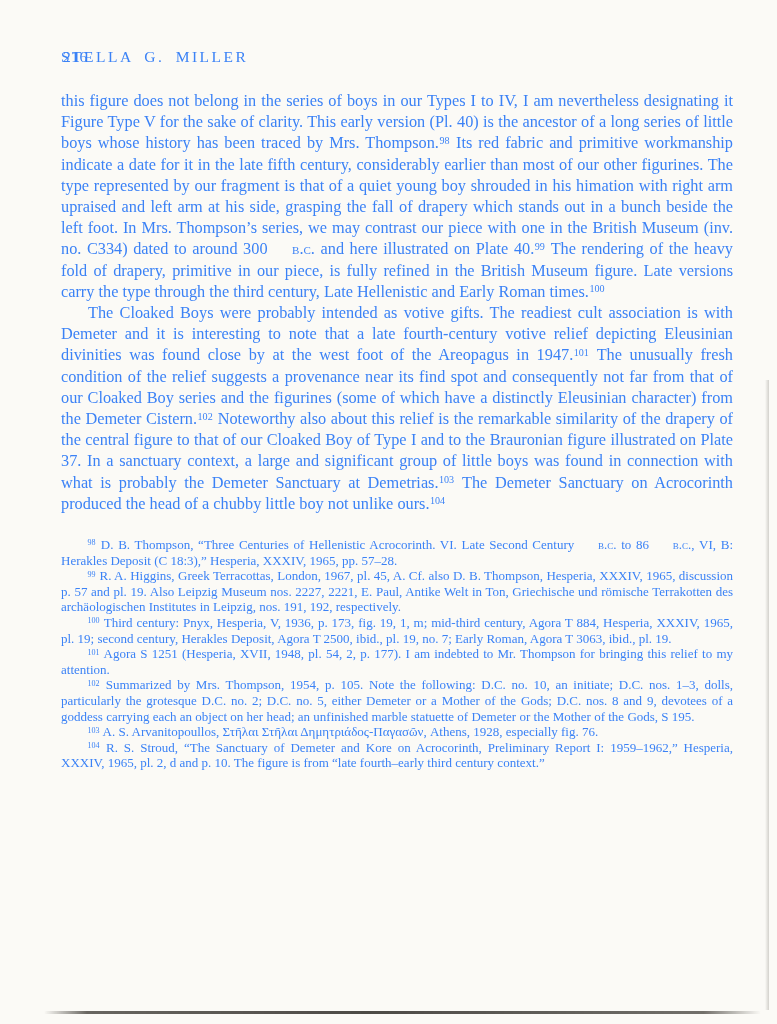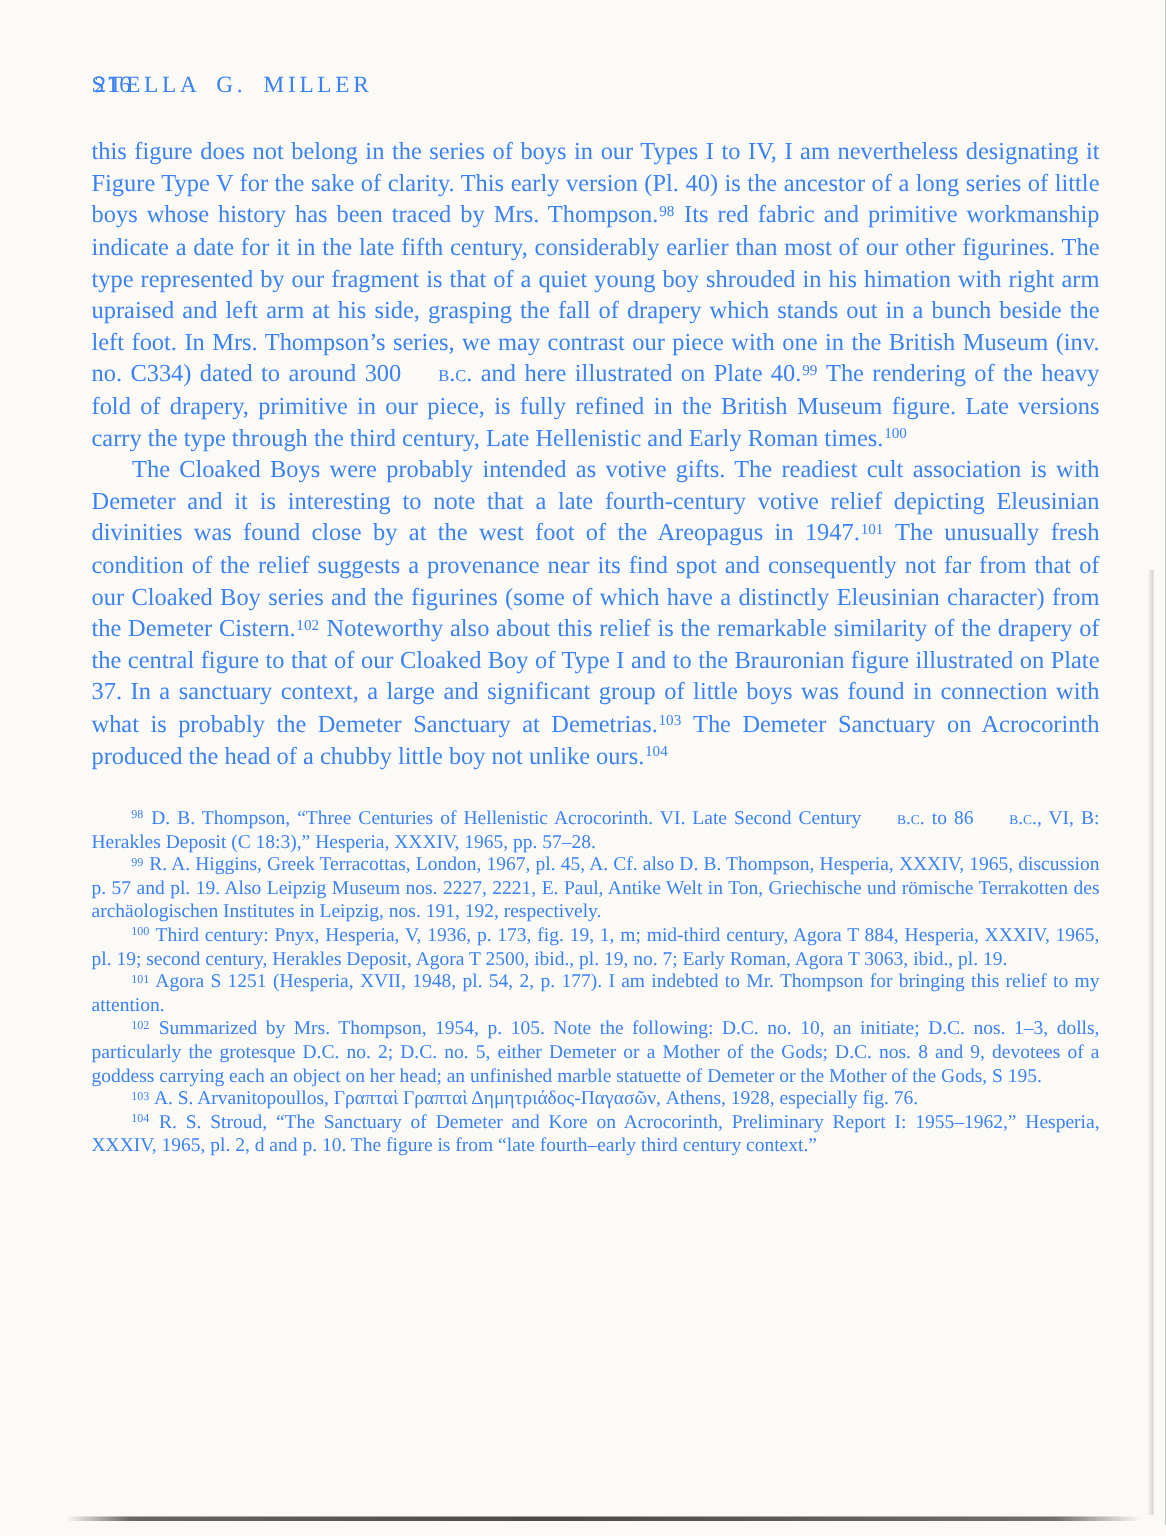--- a/index.html
+++ b/index.html
@@ -98,20 +98,20 @@
     <p class="para"><span class="rg">this figure does not belong in the series of boys in our Types I to IV, I am nevertheless designating it Figure Type V for the sake of clarity.  This early version (Pl. 40) is the ancestor of a long series of little boys whose history has been traced by Mrs. Thompson.</span><sup class="fnref">98</sup><span class="rg">  Its red fabric and primitive workmanship indicate a date for it in the late fifth century, considerably earlier than most of our other figurines.  The type represented by our fragment is that of a quiet young boy shrouded in his himation with right arm upraised and left arm at his side, grasping the fall of drapery which stands out in a bunch beside the left foot.  In Mrs. Thompson’s series, we may contrast our piece with one in the British Museum (inv. no. C334) dated to around 300 </span><span class="sc">b.c.</span><span class="rg"> and here illustrated on Plate 40.</span><sup class="fnref">99</sup><span class="rg">  The rendering of the heavy fold of drapery, primitive in our piece, is fully refined in the British Museum figure.  Late versions carry the type through the third century, Late Hellenistic and Early Roman times.</span><sup class="fnref">100</sup></p>
     <p class="para indent"><span class="rg">The Cloaked Boys were probably intended as votive gifts.  The readiest cult association is with Demeter and it is interesting to note that a late fourth-century votive relief depicting Eleusinian divinities was found close by at the west foot of the Areopagus in 1947.</span><sup class="fnref">101</sup><span class="rg">  The unusually fresh condition of the relief suggests a provenance near its find spot and consequently not far from that of our Cloaked Boy series and the figurines (some of which have a distinctly Eleusinian character) from the Demeter Cistern.</span><sup class="fnref">102</sup><span class="rg">  Noteworthy also about this relief is the remarkable similarity of the drapery of the central figure to that of our Cloaked Boy of Type I and to the Brauronian figure illustrated on Plate 37.  In a sanctuary context, a large and significant group of little boys was found in connection with what is probably the Demeter Sanctuary at Demetrias.</span><sup class="fnref">103</sup><span class="rg">  The Demeter Sanctuary on Acrocorinth produced the head of a chubby little boy not unlike ours.</span><sup class="fnref">104</sup></p>
   </main>
 
   <section class="footnotes">
     <p class="fn"><sup class="fnref">98</sup><span class="rg"> D. B. Thompson, “Three Centuries of Hellenistic Acrocorinth.  VI.  Late Second Century </span><span class="sc">b.c.</span><span class="rg"> to 86 </span><span class="sc">b.c.</span><span class="rg">, VI, B:  Herakles Deposit (C 18:3),” </span><span class="it">Hesperia</span><span class="rg">, XXXIV, 1965, pp. 57–28.</span></p>
     <p class="fn"><sup class="fnref">99</sup><span class="rg"> R. A. Higgins, </span><span class="it">Greek Terracottas</span><span class="rg">, London, 1967, pl. 45, A.  Cf. also D. B. Thompson, </span><span class="it">Hesperia</span><span class="rg">, XXXIV, 1965, discussion p. 57 and pl. 19.  Also Leipzig Museum nos. 2227, 2221, E. Paul, </span><span class="it">Antike Welt in Ton, Griechische und römische Terrakotten des archäologischen Institutes in Leipzig</span><span class="rg">, nos. 191, 192, respectively.</span></p>
     <p class="fn"><sup class="fnref">100</sup><span class="rg"> Third century:  Pnyx, </span><span class="it">Hesperia</span><span class="rg">, V, 1936, p. 173, fig. 19, 1, m; mid-third century, Agora T 884, </span><span class="it">Hesperia</span><span class="rg">, XXXIV, 1965, pl. 19; second century, Herakles Deposit, Agora T 2500, </span><span class="it">ibid.</span><span class="rg">, pl. 19, no. 7; Early Roman, Agora T 3063, </span><span class="it">ibid.</span><span class="rg">, pl. 19.</span></p>
     <p class="fn"><sup class="fnref">101</sup><span class="rg"> Agora S 1251 (</span><span class="it">Hesperia</span><span class="rg">, XVII, 1948, pl. 54, 2, p. 177).  I am indebted to Mr. Thompson for bringing this relief to my attention.</span></p>
     <p class="fn"><sup class="fnref">102</sup><span class="rg"> Summarized by Mrs. Thompson, 1954, p. 105.  Note the following:  D.C. no. 10, an initiate; D.C. nos. 1–3, dolls, particularly the grotesque D.C. no. 2; D.C. no. 5, either Demeter or a Mother of the Gods; D.C. nos. 8 and 9, devotees of a goddess carrying each an object on her head; an unfinished marble statuette of Demeter or the Mother of the Gods, S 195.</span></p>
-    <p class="fn"><sup class="fnref">103</sup><span class="rg"> A. S. Arvanitopoullos, </span><span class="it">Γραπταὶ Γραπταὶ Δημητριάδος-Παγασῶν</span><span class="rg">, Athens, 1928, especially fig. 76.</span></p>
-    <p class="fn"><sup class="fnref">104</sup><span class="rg"> R. S. Stroud, “The Sanctuary of Demeter and Kore on Acrocorinth, Preliminary Report I: 1955–1962,” </span><span class="it">Hesperia</span><span class="rg">, XXXIV, 1965, pl. 2, d and p. 10.  The figure is from “late fourth–early third century context.”</span></p>
+    <p class="fn"><sup class="fnref">103</sup><span class="rg"> A. S. Arvanitopoullos, </span><span class="it">Στῆλαι Στῆλαι Δημητριάδος-Παγασῶν</span><span class="rg">, Athens, 1928, especially fig. 76.</span></p>
+    <p class="fn"><sup class="fnref">104</sup><span class="rg"> R. S. Stroud, “The Sanctuary of Demeter and Kore on Acrocorinth, Preliminary Report I: 1959–1962,” </span><span class="it">Hesperia</span><span class="rg">, XXXIV, 1965, pl. 2, d and p. 10.  The figure is from “late fourth–early third century context.”</span></p>
   </section>
 
   <div class="scan-edge-bottom"></div>
   <div class="scan-edge-right"></div>
 
 </div>
 
 </body></html>

